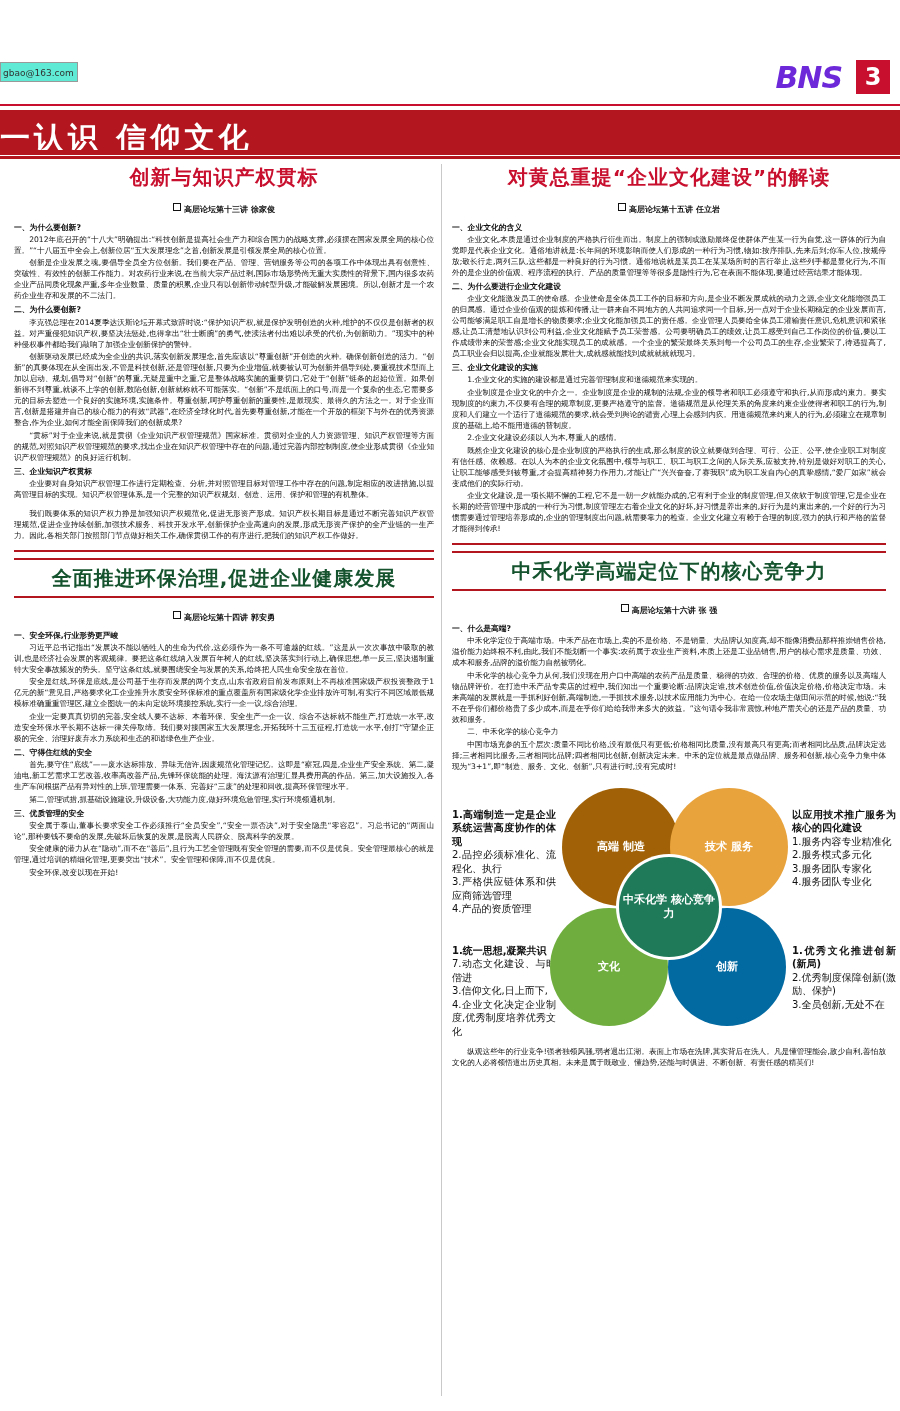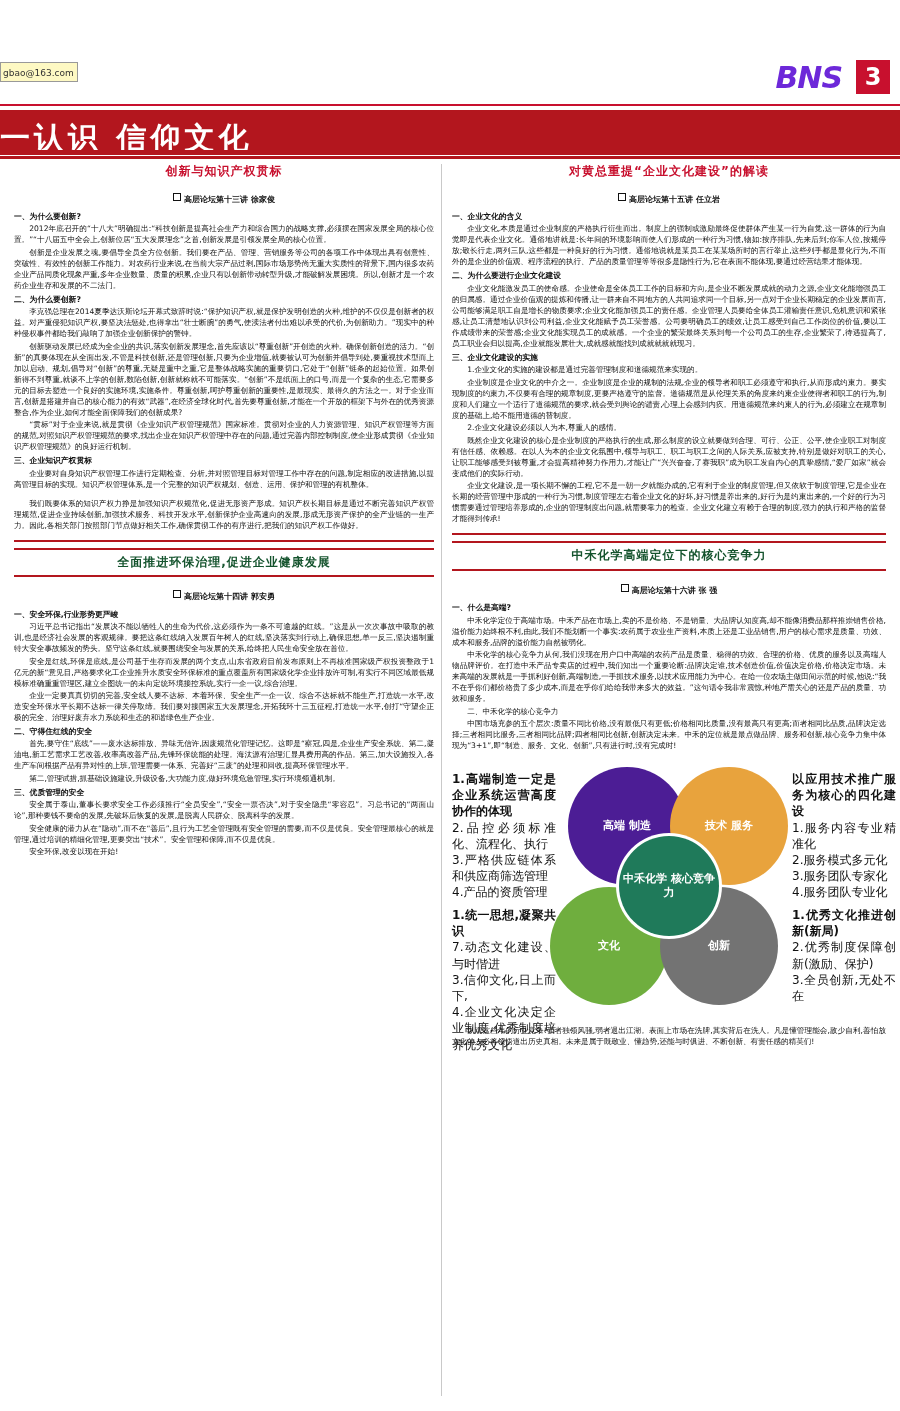--- a/index.html
+++ b/index.html
@@ -13,21 +13,21 @@
     position:absolute;left:0;top:0;width:900px;height:1411px;
     background:#ffffff;
     box-sizing:border-box;
   }
   
   .masthead{
     position:absolute;left:0;top:0;width:900px;height:118px;background:#ffffff;
   }
   .email-box{
     position:absolute;left:0;top:62px;width:78px;height:20px;
-    border:1px solid #999;background:#fef9c3;
+    border:1px solid #999;background:#5eead4;
     font-size:9px;color:#333;line-height:20px;padding-left:2px;
     box-sizing:border-box;overflow:hidden;white-space:nowrap;
   }
   .logo{
     position:absolute;right:58px;top:62px;height:30px;
     display:flex;align-items:center;
   }
   .logo-text{
     font-family:"DejaVu Sans",sans-serif;
     font-size:30px;font-weight:bold;font-style:italic;color:#6d28d9;
@@ -59,21 +59,21 @@
     position:absolute;top:164px;
     font-size:7.6px;line-height:1.45;color:#111;
     text-align:justify;
   }
   .col-left{left:14px;width:420px;height:1230px;}
   .col-right{left:452px;width:434px;height:1230px;}
   .vdiv{
     position:absolute;left:441px;top:164px;width:1px;height:1232px;background:#c9c9c9;
   }
   .art-title{
-    font-size:12px;font-weight:bold;color:#c8102e;text-align:center;
+    font-size:20px;font-weight:bold;color:#c8102e;text-align:center;
     letter-spacing:1px;margin:0 0 5px 0;line-height:1.3;
   }
   .art-title.blue{color:#14532d;}
   .art-title.boxed{
     border-top:2px solid #b3161e;border-bottom:2px solid #b3161e;
     padding:5px 0;margin-top:2px;
   }
   .byline{
     text-align:center;font-size:8px;font-weight:bold;color:#111;
     margin:13px 0 6px 0;
@@ -87,32 +87,32 @@
     position:relative;width:434px;height:260px;margin-top:6px;
   }
   .venn{
     position:absolute;left:96px;top:8px;width:242px;height:242px;
   }
   .quad{
     position:absolute;width:118px;height:118px;border-radius:50%;
     display:flex;align-items:center;justify-content:center;
     color:#fff;font-size:11px;font-weight:bold;text-align:center;line-height:1.25;
   }
-  .q1{left:20px;top:2px;background:#4c1d95;}
+  .q1{left:14px;top:2px;background:#a16207;}
   .q2{left:122px;top:2px;background:#e8a33d;}
   .q3{left:2px;top:122px;background:#6fae3e;}
-  .q4{left:112px;top:122px;background:#737373;}
+  .q4{left:120px;top:122px;background:#0369a1;}
   .core{
     position:absolute;left:71px;top:71px;width:100px;height:100px;border-radius:50%;
     background:#1f7a5a;color:#fff;display:flex;align-items:center;justify-content:center;
     text-align:center;font-size:11px;font-weight:bold;line-height:1.3;
     box-shadow:0 0 0 3px #ffffff;
   }
   .note{
-    position:absolute;font-size:12px;line-height:1.35;color:#111;width:104px;
+    position:absolute;font-size:10px;line-height:1.35;color:#111;width:104px;margin-top:16px;
   }
   .note b{display:block;}
   .n-tl{left:0px;top:14px;}
   .n-tr{left:340px;top:14px;}
   .n-bl{left:0px;top:150px;}
   .n-br{left:340px;top:150px;}
   .closing{margin-top:8px;}
 </style>
 </head>
 <body>

